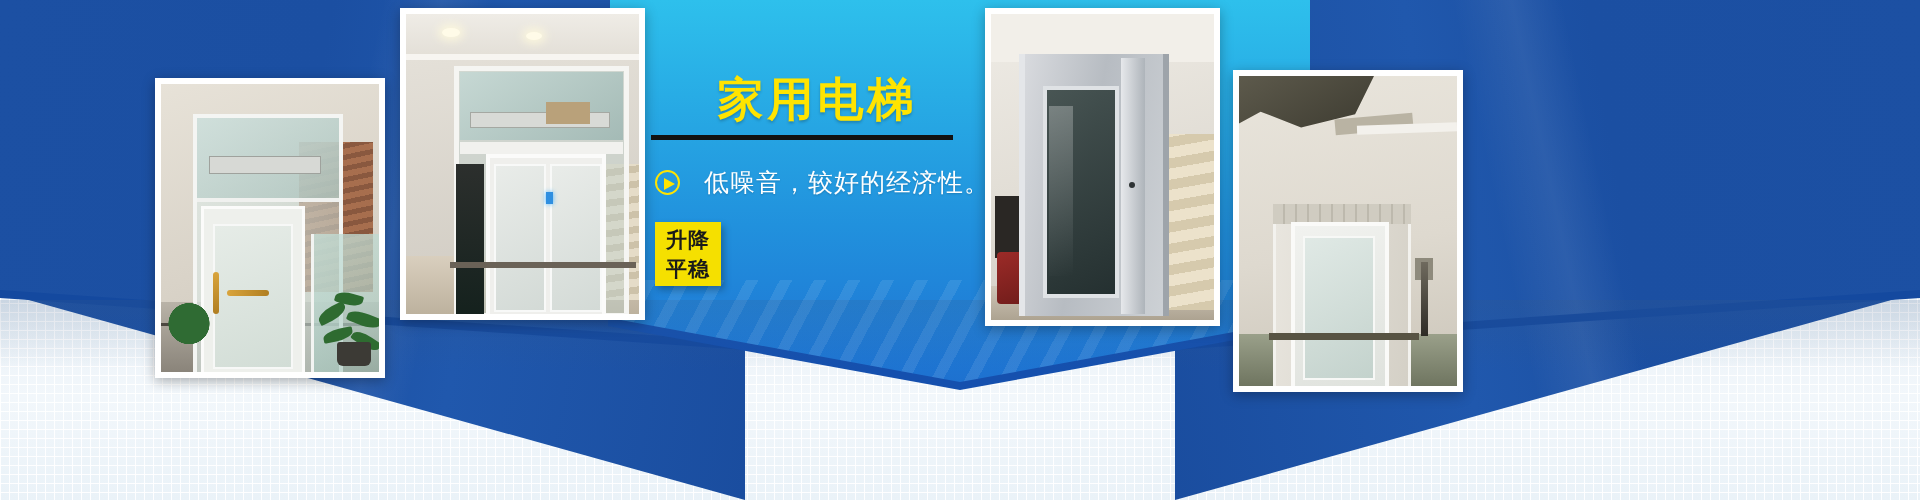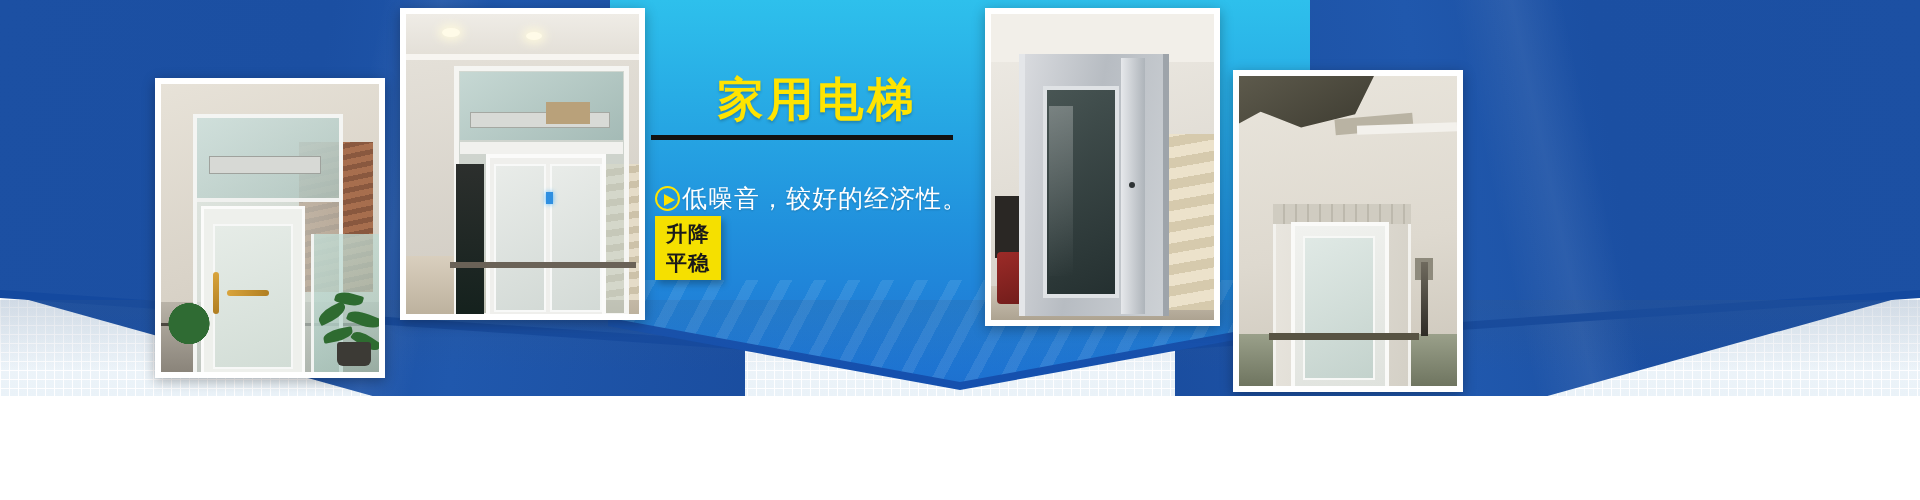--- a/index.html
+++ b/index.html
@@ -6,21 +6,21 @@
   html, body {
     margin: 0;
     padding: 0;
     background: #ffffff;
   }
   * { box-sizing: border-box; }
 
   .banner {
     position: relative;
     width: 1920px;
-    height: 396px;
+    height: 500px;
     overflow: hidden;
     font-family: "Liberation Sans", "DejaVu Sans", sans-serif;
     background: #0f766e;
   }
 
   
   .floor {
     position: absolute;
     left: 0; right: 0; bottom: 0;
     height: 260px;
@@ -249,25 +249,25 @@
     position: absolute;
     left: 6px;
     top: 135px;
     width: 302px;
     height: 5px;
     background: #121212;
   }
   .subtitle-row {
     position: absolute;
     left: 10px;
-    top: 182px;
+    top: 166px;
     width: 330px;
     display: flex;
     align-items: center;
-    gap: 2px;
+    gap: 24px;
   }
   .arrow-icon {
     flex: 0 0 auto;
     width: 25px; height: 25px;
     border: 2px solid #ffe400;
     border-radius: 50%;
     position: relative;
   }
   .arrow-icon::before {
     content: "";
@@ -281,21 +281,21 @@
   .subtitle-text {
     color: #ffffff;
     font-size: 25px;
     letter-spacing: 1px;
     white-space: nowrap;
     text-shadow: 0 1px 2px rgba(0,0,0,0.18);
   }
   .badges {
     position: absolute;
     left: 10px;
-    top: 216px;
+    top: 222px;
     display: flex;
     gap: 4px;
     align-items: center;
   }
   .badge {
     width: 66px;
     height: 64px;
     background: #f5e000;
     color: #1a1a1a;
     font-size: 21px;

